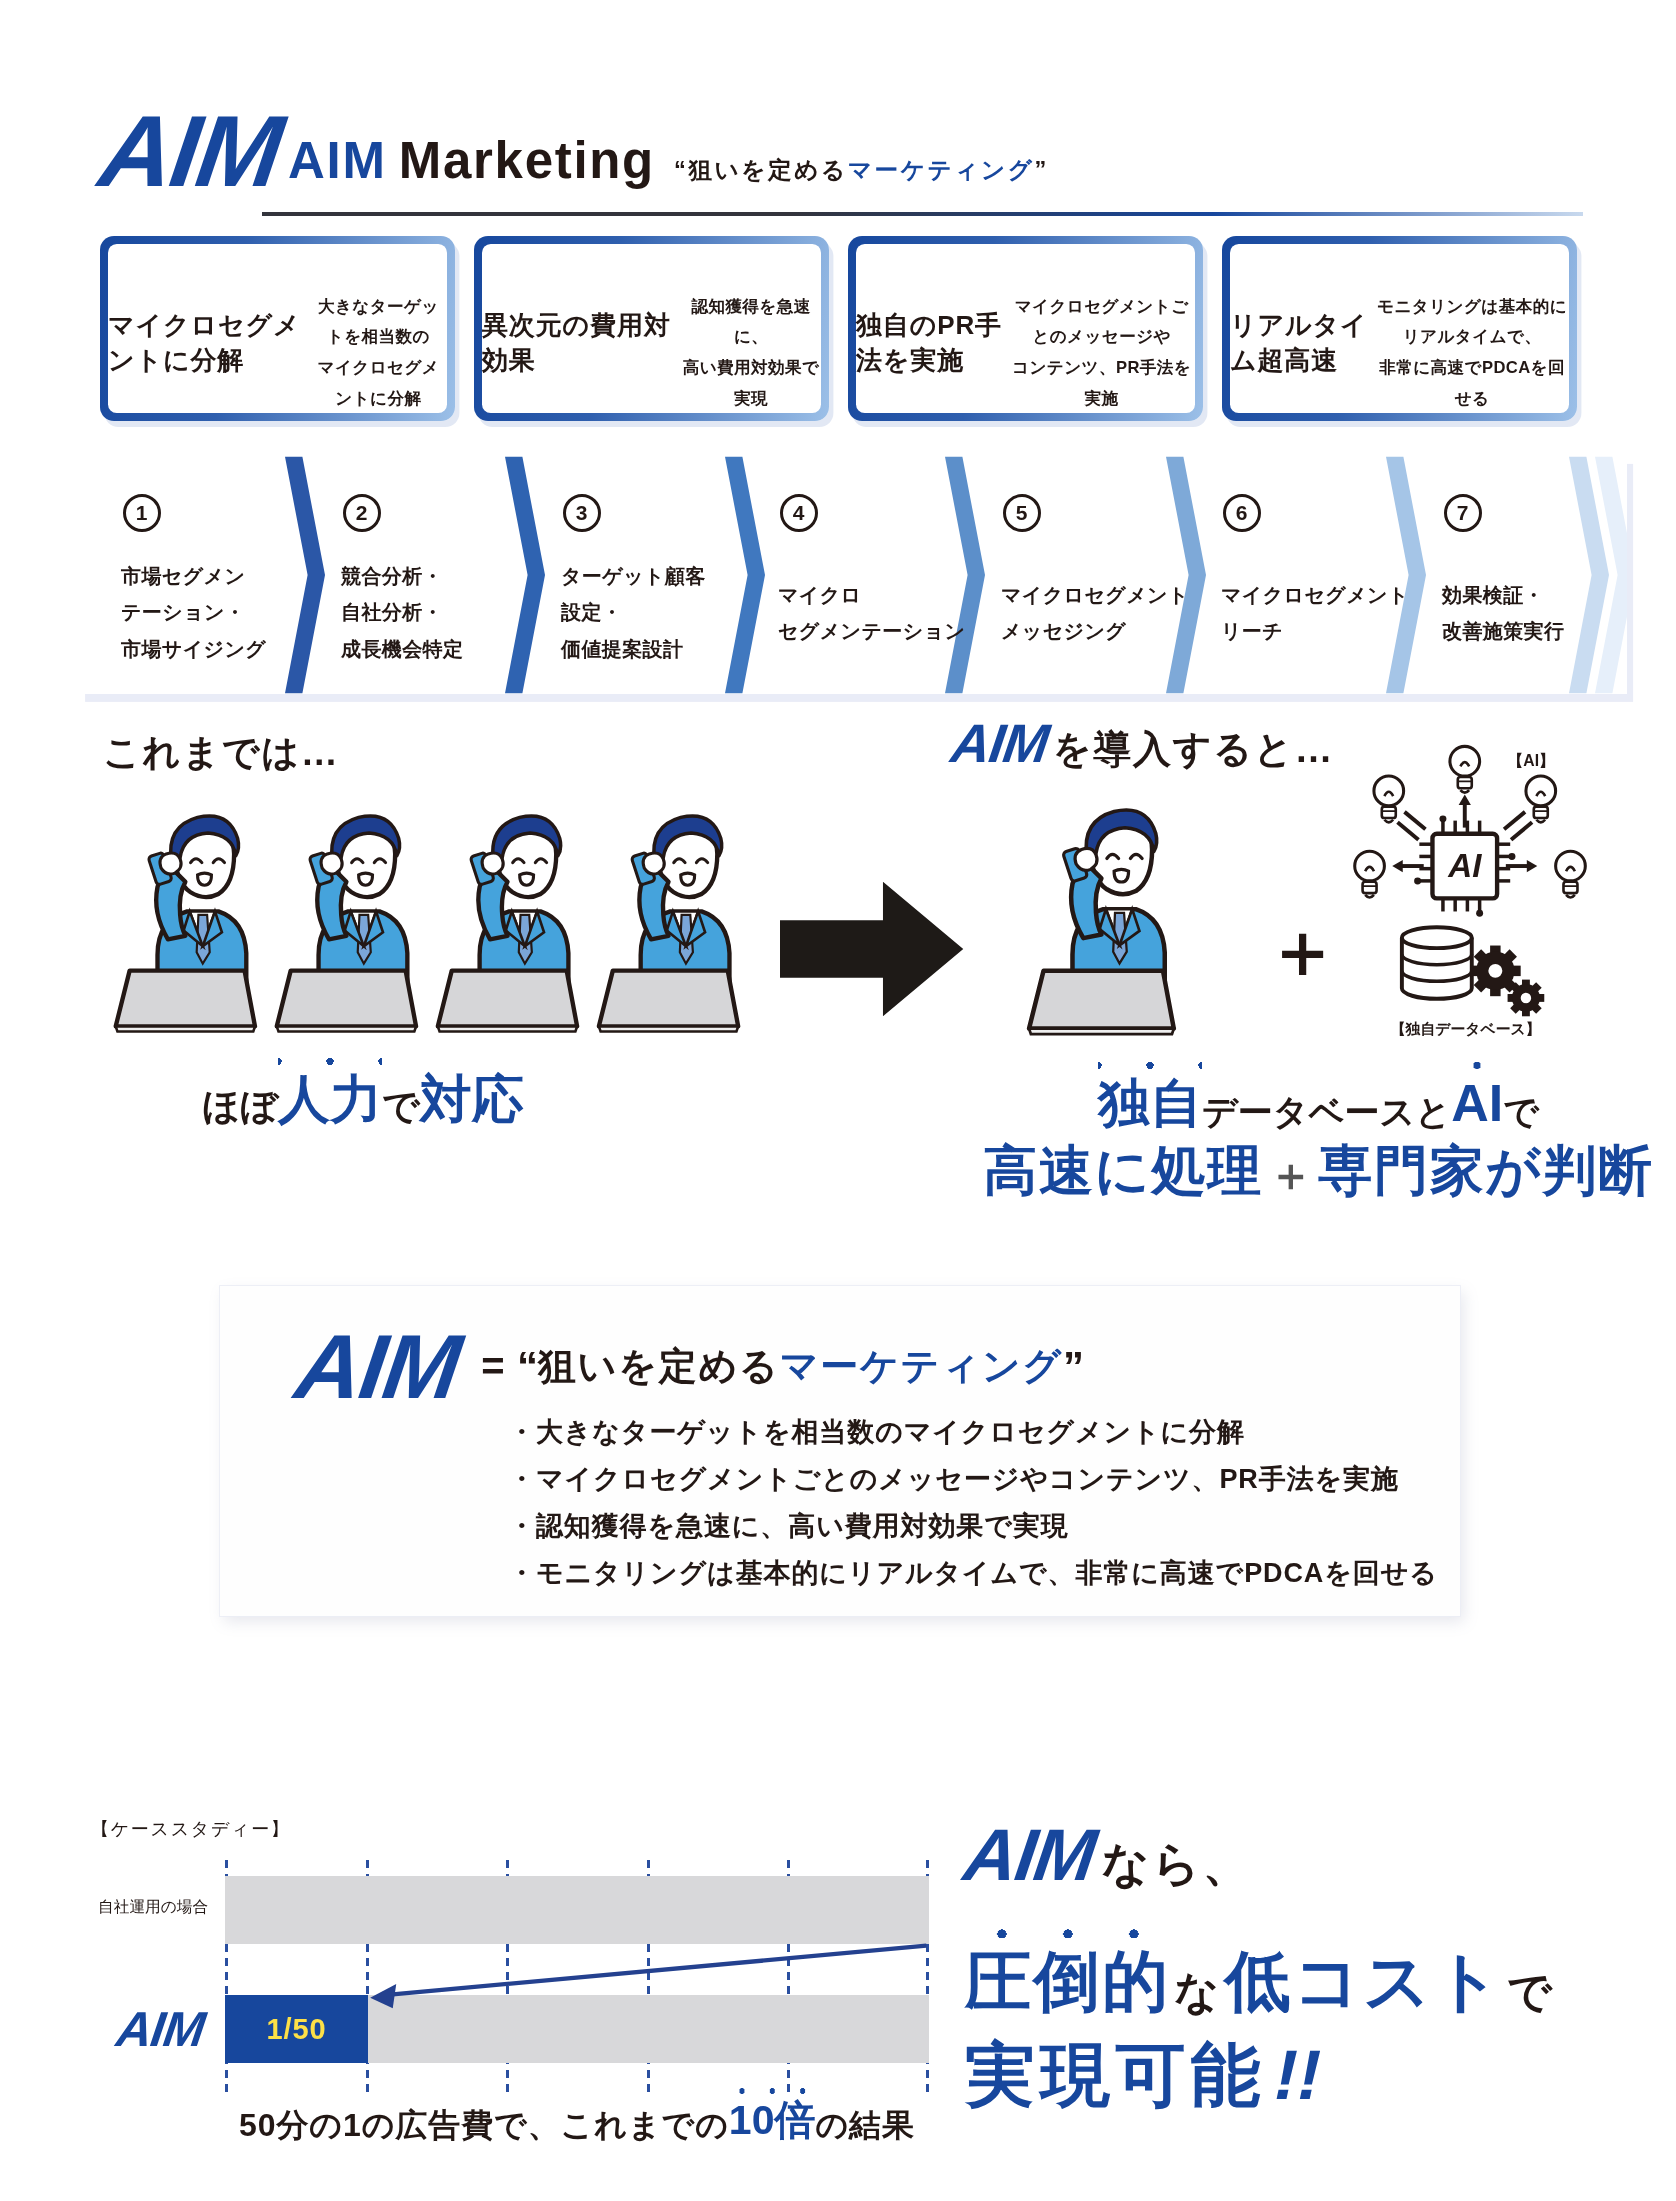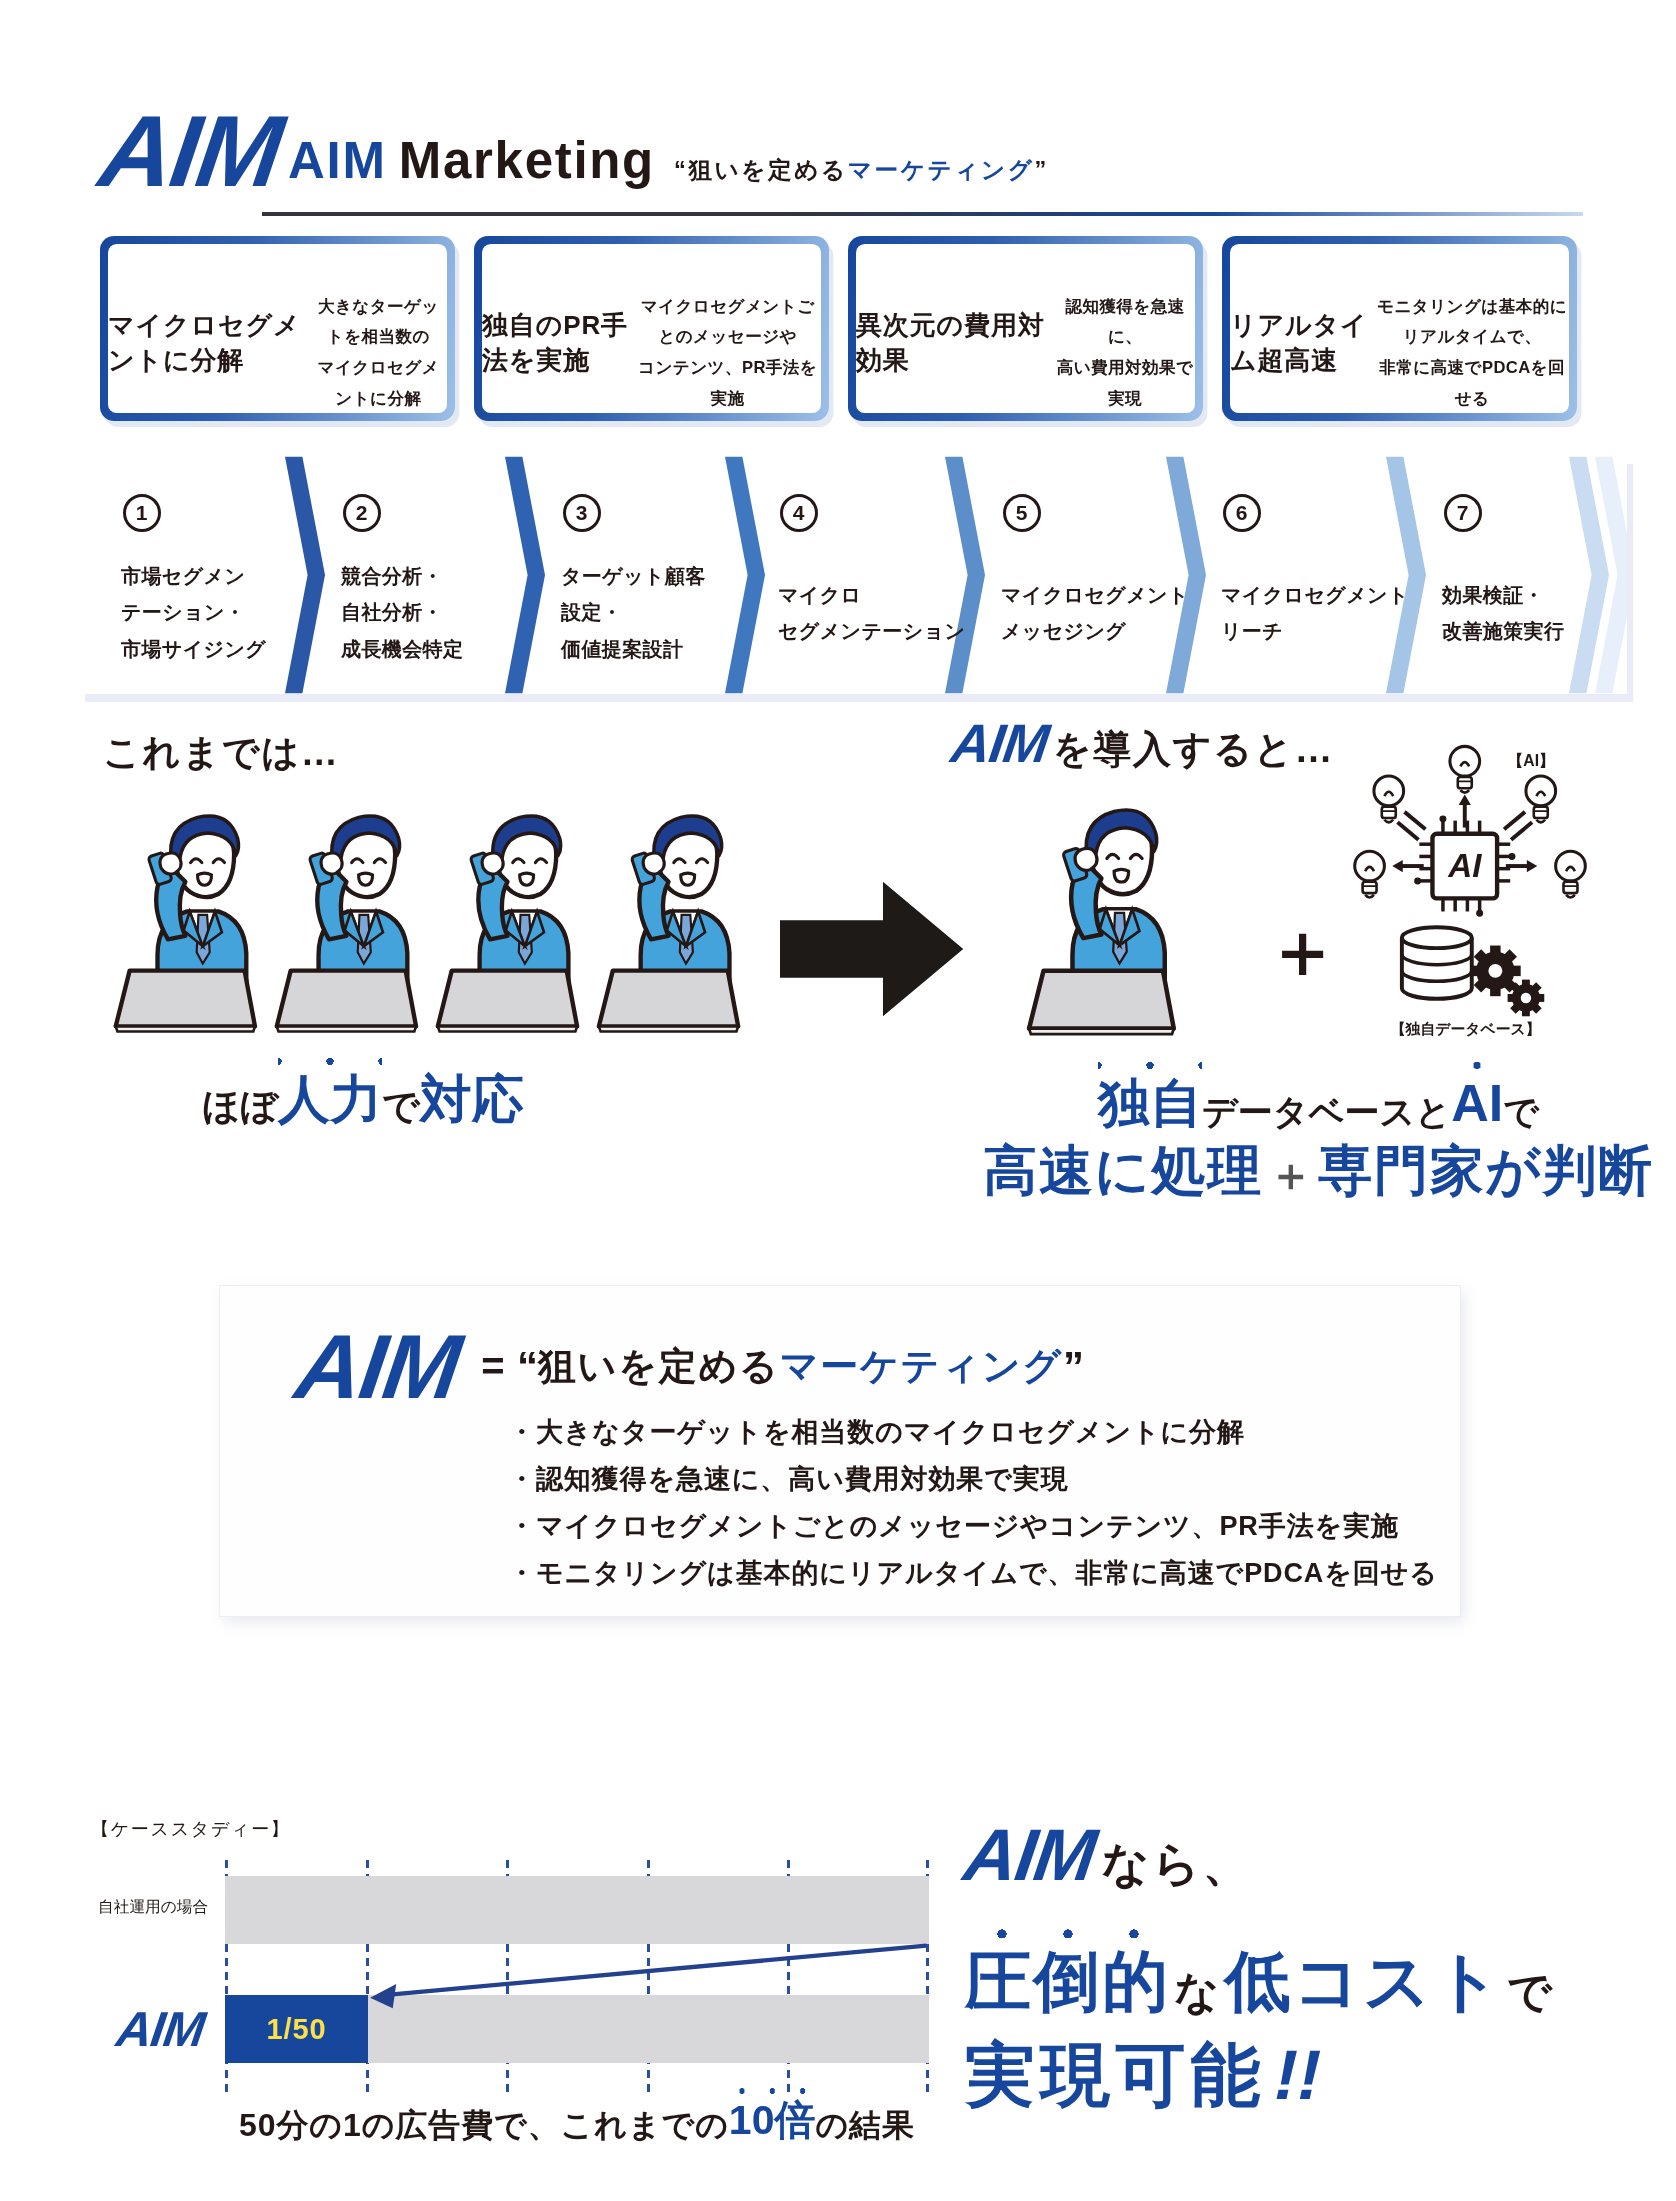--- a/index.html
+++ b/index.html
@@ -131,28 +131,28 @@
 
   <div class="cards">
     <div class="card">
       <div class="card-inner">
         <div class="card-title">マイクロセグメントに分解</div>
         <p class="card-body"><span>大きなターゲットを相当数の</span><br><span>マイクロセグメントに分解</span></p>
       </div>
     </div>
     <div class="card">
       <div class="card-inner">
+        <div class="card-title">異次元の費用対効果</div>
+        <p class="card-body"><span>認知獲得を急速に、</span><br><span>高い費用対効果で実現</span></p>
+      </div>
+    </div>
+    <div class="card">
+      <div class="card-inner">
         <div class="card-title">独自のPR手法を実施</div>
         <p class="card-body"><span>マイクロセグメントごとのメッセージや</span><br><span>コンテンツ、PR手法を実施</span></p>
-      </div>
-    </div>
-    <div class="card">
-      <div class="card-inner">
-        <div class="card-title">異次元の費用対効果</div>
-        <p class="card-body"><span>認知獲得を急速に、</span><br><span>高い費用対効果で実現</span></p>
       </div>
     </div>
     <div class="card">
       <div class="card-inner">
         <div class="card-title">リアルタイム超高速</div>
         <p class="card-body"><span>モニタリングは基本的にリアルタイムで、</span><br><span>非常に高速でPDCAを回せる</span></p>
       </div>
     </div>
   </div>
 
@@ -415,22 +415,22 @@
     <div class="def-head">
       <span class="aim">AIM</span>
       <span class="def-eq blk">=</span>
       <span class="def-q blk">“</span>
       <span class="def-txt blk">狙いを定める</span>
       <span class="def-txt blu">マーケティング</span>
       <span class="def-q blk">”</span>
     </div>
     <div class="def-bullets">
       <div>・大きなターゲットを相当数のマイクロセグメントに分解</div>
+      <div>・マイクロセグメントごとのメッセージやコンテンツ、PR手法を実施</div>
       <div>・認知獲得を急速に、高い費用対効果で実現</div>
-      <div>・マイクロセグメントごとのメッセージやコンテンツ、PR手法を実施</div>
       <div>・モニタリングは基本的にリアルタイムで、非常に高速でPDCAを回せる</div>
     </div>
   </div>
 
   <div class="cs-label">【ケーススタディー】</div>
 
   <div class="chart">
     <div class="vdash" style="left:0"></div>
     <div class="vdash" style="left:141px"></div>
     <div class="vdash" style="left:281px"></div>

